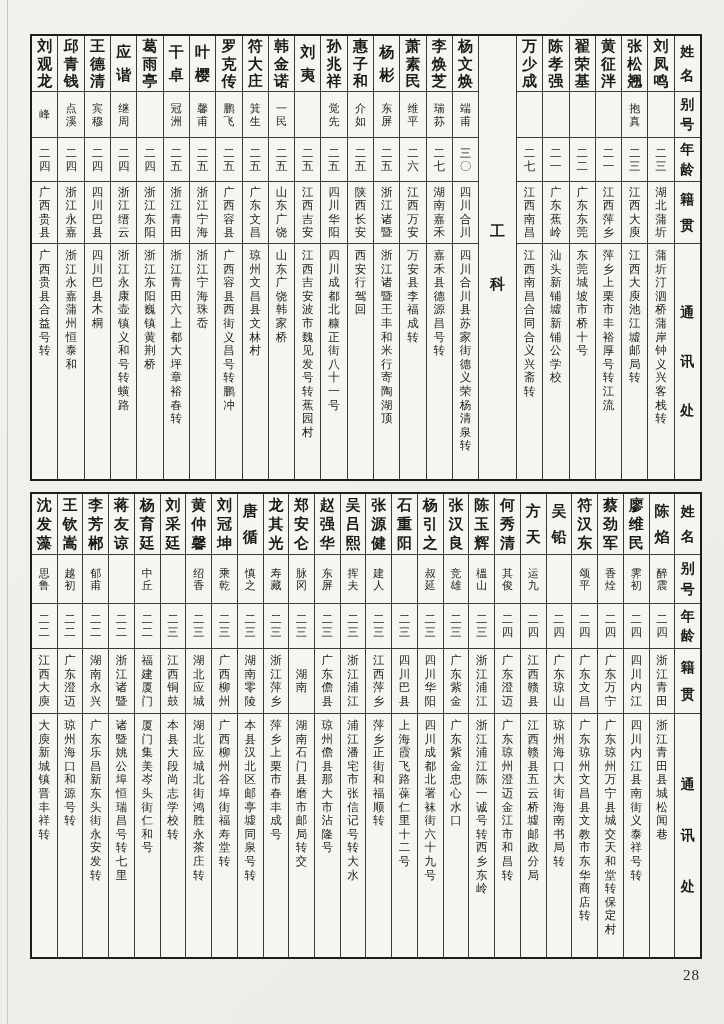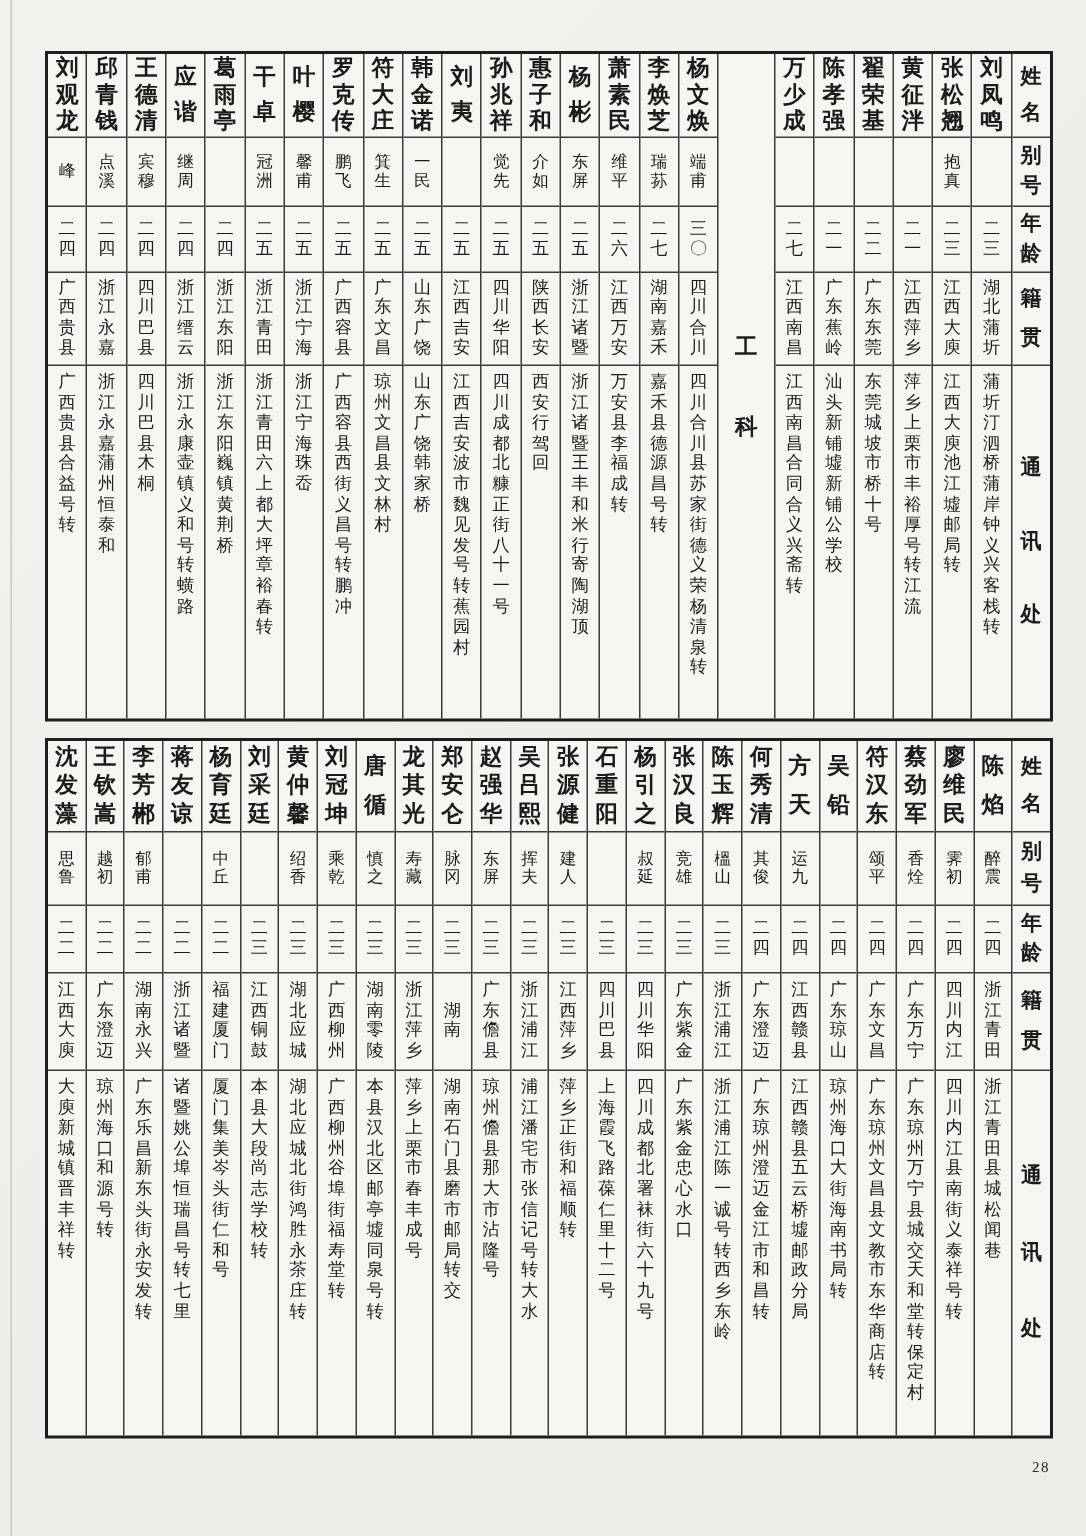--- a/index.html
+++ b/index.html
@@ -51,21 +51,21 @@
   .c-address{justify-content:flex-start;padding-top:5px;font-size:11.5px;line-height:13.6px;}
   .header-col .cell{font-weight:bold;font-size:14px;}
   .header-col .c-name,.header-col .c-byname,.header-col .c-age,.header-col .c-origin{justify-content:space-evenly;line-height:15px;}
   .header-col .c-address{justify-content:space-evenly;padding:26px 0;}
   .divider-cell{
     flex:1 1 auto;justify-content:center;gap:34px;
     font-weight:bold;font-size:15px;border-bottom:none;
   }
   .page-number{
     position:absolute;right:24px;bottom:40px;
-    font-size:10px;color:#2a2a28;letter-spacing:1px;
+    font-size:15px;color:#2a2a28;letter-spacing:1px;
   }
 </style>
 </head>
 <body>
 
 <div class="page">
   <div class="scan-edge"></div>
 
   <div id="table-top" class="roster">
       <div class="col header-col">

